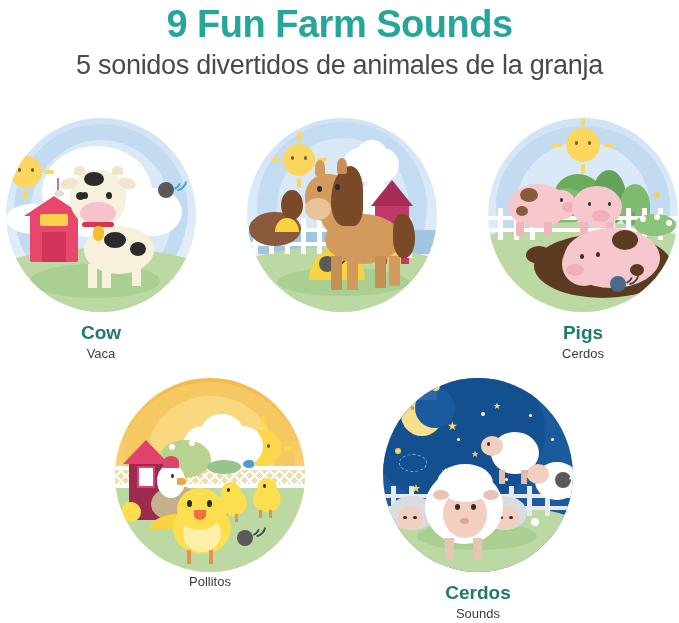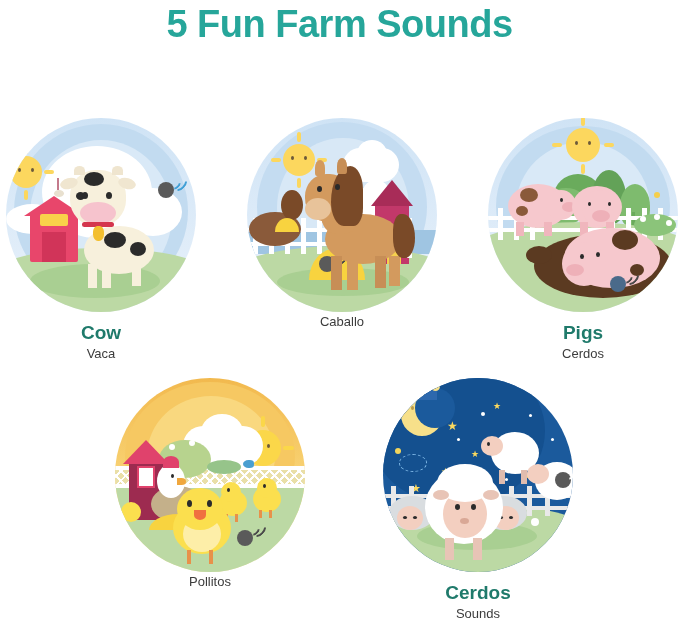--- a/index.html
+++ b/index.html
@@ -115,21 +115,22 @@
   .cow-body { position:absolute; background:#f7f0dc; border-radius:50%; }
   .muzzle { position:absolute; background:#f6c3cd; border-radius:50%; }
 
   .hay { position:absolute; background:#f8d33f; border-radius:50% 50% 0 0 / 100% 100% 0 0; }
 </style>
 </head>
 <body>
 
 <div class="page">
 
-  <div class="title">5 Fun Farm Sounds</div>
+  <div class="title">9 Fun Farm Sounds</div>
+  <div class="subtitle">5 sonidos divertidos de animales de la granja</div>
 
   <div class="grid-row row1">
 
     <div class="cell" style="left:1px;">
       <div class="circle">
         <div class="sky sky-blue"></div>
         <div class="arc" style="left:8px;top:6px;width:174px;height:174px;background:#c2dbf0;"></div>
         <div class="arc" style="left:24px;top:22px;width:142px;height:150px;background:#d9e9f7;"></div>
 
         <div class="cloud" style="left:36px;top:28px;width:110px;height:92px;"></div>
@@ -236,21 +237,20 @@
         <div class="horse-mane" style="left:146px;top:96px;width:22px;height:44px;background:#7a4a28;border-radius:40% 60% 50% 50%;"></div>
         <div class="horse-body" style="left:74px;top:68px;width:38px;height:48px;border-radius:40%;"></div>
         <div class="horse-body" style="left:58px;top:56px;width:46px;height:48px;border-radius:46% 46% 50% 50%;"></div>
         <div class="horse-mane" style="left:84px;top:48px;width:32px;height:60px;border-radius:60% 40% 30% 40%;"></div>
         <div style="position:absolute;left:58px;top:80px;width:26px;height:22px;background:#e8c39a;border-radius:50%;"></div>
         <div class="eye" style="left:70px;top:68px;width:5px;height:6px;background:#2b2b2b;"></div>
         <div class="eye" style="left:88px;top:66px;width:5px;height:6px;background:#2b2b2b;"></div>
         <div style="position:absolute;left:68px;top:42px;width:10px;height:16px;background:#d39a5e;border-radius:50% 50% 20% 20%;"></div>
         <div style="position:absolute;left:90px;top:40px;width:10px;height:16px;background:#c78e56;border-radius:50% 50% 20% 20%;"></div>
       </div>
-      <div class="label-es">Caballo</div>
     </div>
 
     <div class="cell" style="left:483px;">
       <div class="circle">
         <div class="sky sky-blue"></div>
         <div class="arc" style="left:8px;top:8px;width:174px;height:160px;background:#c2dbf0;"></div>
         <div class="arc" style="left:28px;top:24px;width:134px;height:130px;background:#d9e9f7;"></div>
 
         <div class="sun" style="left:78px;top:10px;width:34px;height:34px;"></div>
         <div class="ray" style="left:93px;top:-2px;width:4px;height:10px;"></div>

